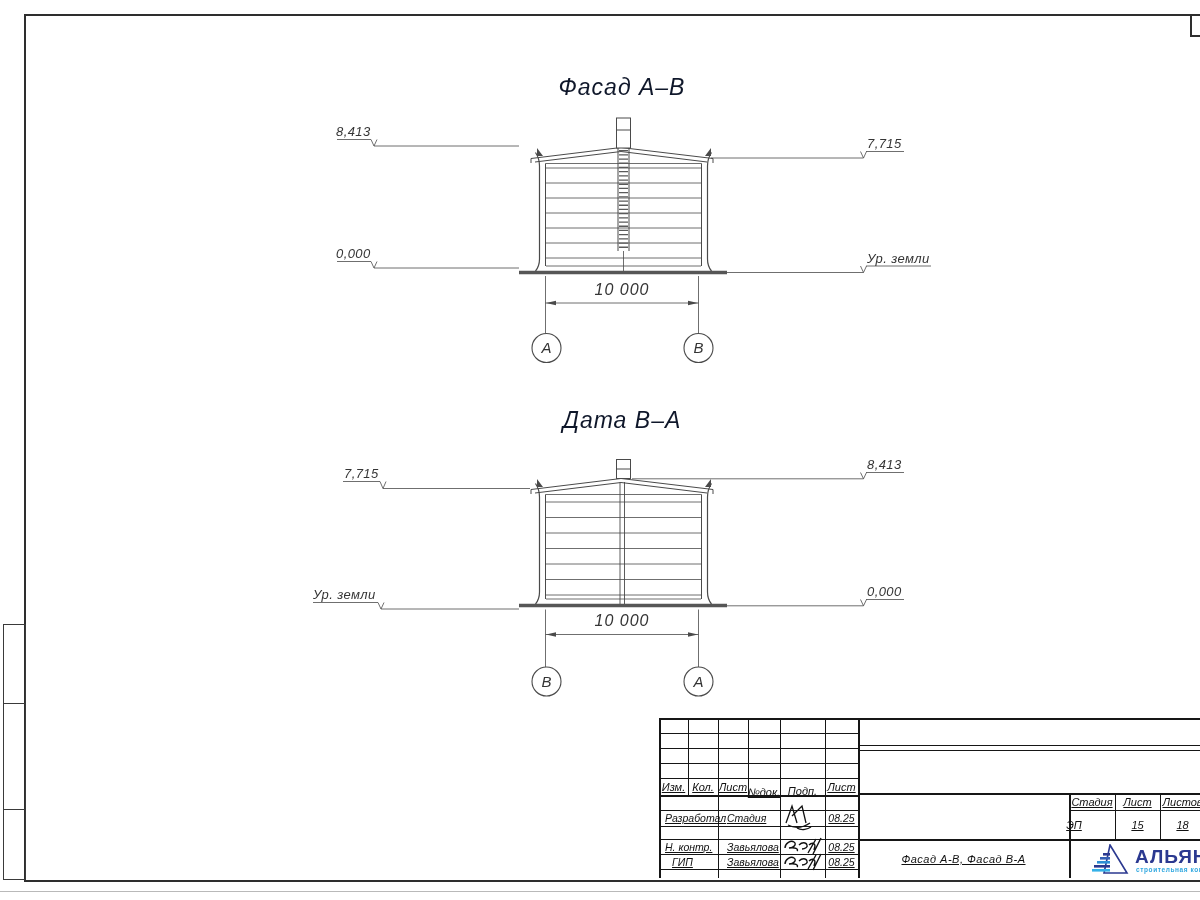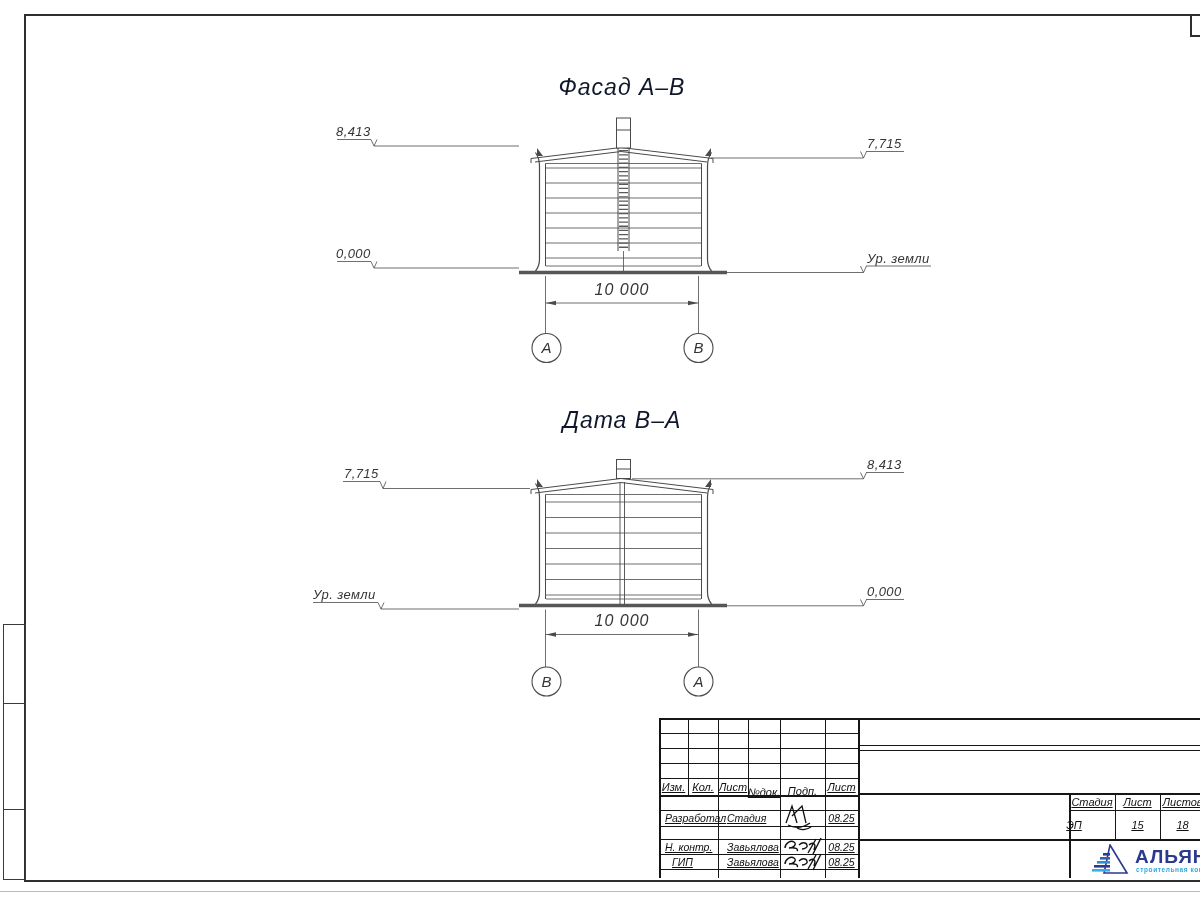--- a/index.html
+++ b/index.html
@@ -252,20 +252,21 @@
     <path d="M2,11 C2,6 8,3 11,5 C14,7 11,11 6,11 C12,10 16,12 14,14 M16,8 C19,5 23,5 24,8 C25,10 22,12 19,12 M26,8 C29,5 32,6 32,9 L31,13 M33,2 L25,16 M38,1 L30,17"></path>
   </svg>
 
   <div class="cell" style="left:410px;top:75px;width:46px;height:17px">Стадия</div>
   <div class="cell" style="left:456px;top:75px;width:45px;height:17px">Лист</div>
   <div class="cell" style="left:501px;top:75px;width:45px;height:17px">Листов</div>
   <div class="cell" style="left:392px;top:92px;width:46px;height:29px">ЭП</div>
   <div class="cell" style="left:456px;top:92px;width:45px;height:29px">15</div>
   <div class="cell" style="left:501px;top:92px;width:45px;height:29px">18</div>
 
+  <div class="cell name-cell" style="left:199px;top:121px;width:211px;height:39px">Фасад А-В, Фасад В-А</div>
 
   <div class="abs" style="left:410px;top:121px;width:131px;height:39px">
     <svg class="abs" style="left:22px;top:5px" width="38" height="31" viewBox="0 0 38 31">
       <polygon points="19,1 36,29 13,29" fill="#fff" stroke="#2b3990" stroke-width="1.6"></polygon>
       <rect x="12" y="9" width="7" height="2.6" fill="#2b3990"></rect>
       <rect x="9" y="13" width="10" height="2.6" fill="#355fb4"></rect>
       <rect x="6" y="17" width="13" height="2.6" fill="#2f8fd4"></rect>
       <rect x="3" y="21" width="16" height="2.6" fill="#2b3990"></rect>
       <rect x="1" y="25" width="18" height="2.6" fill="#35b1e8"></rect>
     </svg>

